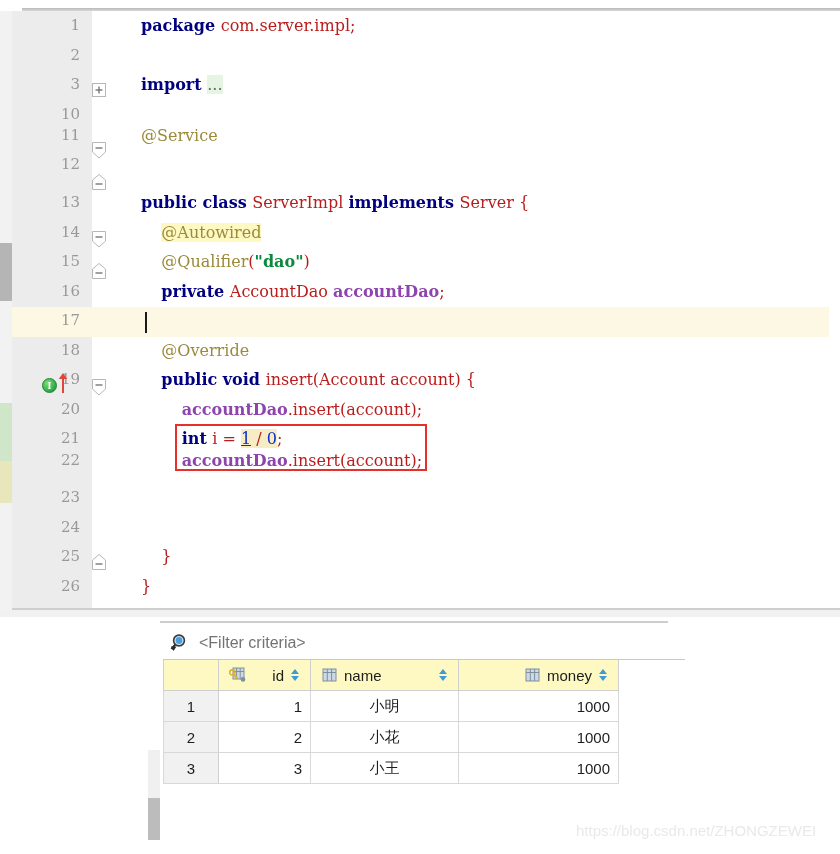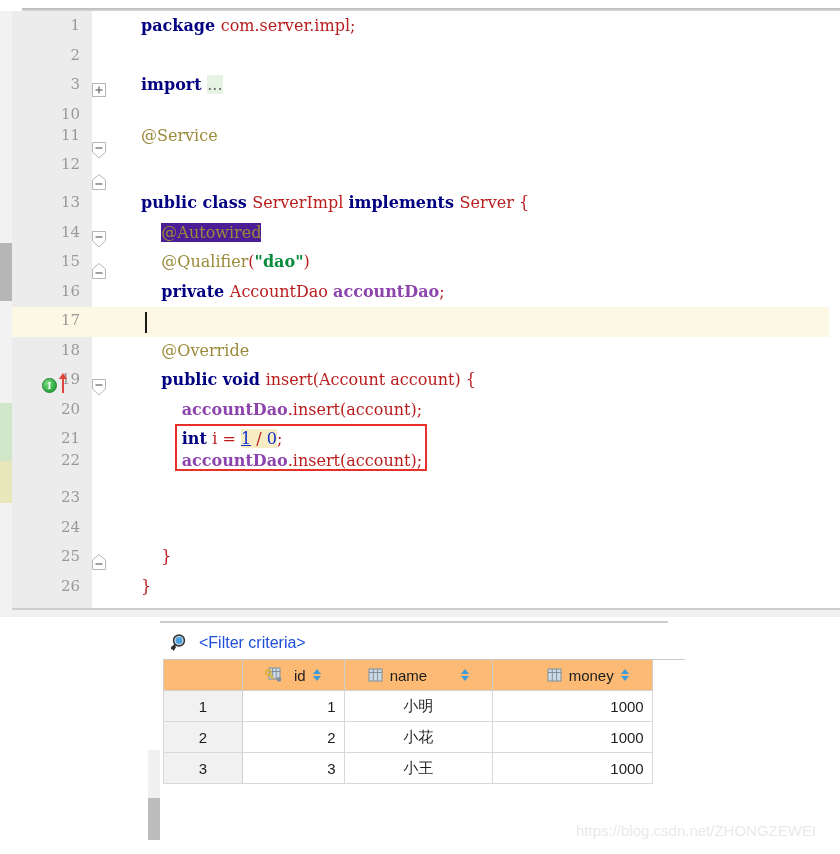--- a/index.html
+++ b/index.html
@@ -86,21 +86,21 @@
   
   .kw{color:#000080;font-weight:bold;}
   .plain{color:#b91c1c;}
   .ann{color:#9b8a3a;}
   .str{color:#0a8a3c;font-weight:bold;}
   .field{color:#8e44ad;font-weight:bold;}
   .num{color:#0a2ecc;}
   .dots{color:#606a60;}
   .hl-green{background:#e6f4e4;}
   .hl-yellow{background:#f7ecc4;}
-  .hl-autowired{background:#4c1d95;}
+  .hl-autowired{background:#fef9c3;}
   .num-underline{ text-decoration:underline; text-decoration-color:#0a2ecc;}
 
   
   .fold{
     position:absolute; width:17px; height:17px;
     left:91px;
   }
   .fold svg{display:block;}
 
   
@@ -158,36 +158,36 @@
   }
 
   #filter-bar{
     position:absolute; left:15px; top:6px; width:522px; height:33px;
     background:#ffffff; border-bottom:1px solid #c9c9c9;
   }
   #filter-icon{ position:absolute; left:6px; top:6px; width:22px; height:22px; }
   #filter-text{
     position:absolute; left:36px; top:5px;
     font-family:"Liberation Sans", sans-serif;
-    font-size:16px; color:#1d4ed8; line-height:24px;
+    font-size:16px; color:#737373; line-height:24px;
   }
 
   #grid{
     position:absolute; left:15px; top:40px;
     border-collapse:collapse;
     font-family:"Liberation Sans", sans-serif;
     font-size:15px;
     table-layout:fixed;
   }
   #grid th{
-    background:#fdba74;
+    background:#fef9c3;
     border:1px solid #cfcfcf;
     border-top:none;
     height:30px;
-    padding:0 22px;
+    padding:0 10px;
     font-weight:normal;
     color:#1d1d1d;
   }
   #grid td{
     border:1px solid #d8d8d8;
     height:30px;
     padding:0 8px;
     color:#1d1d1d;
     background:#ffffff;
   }

